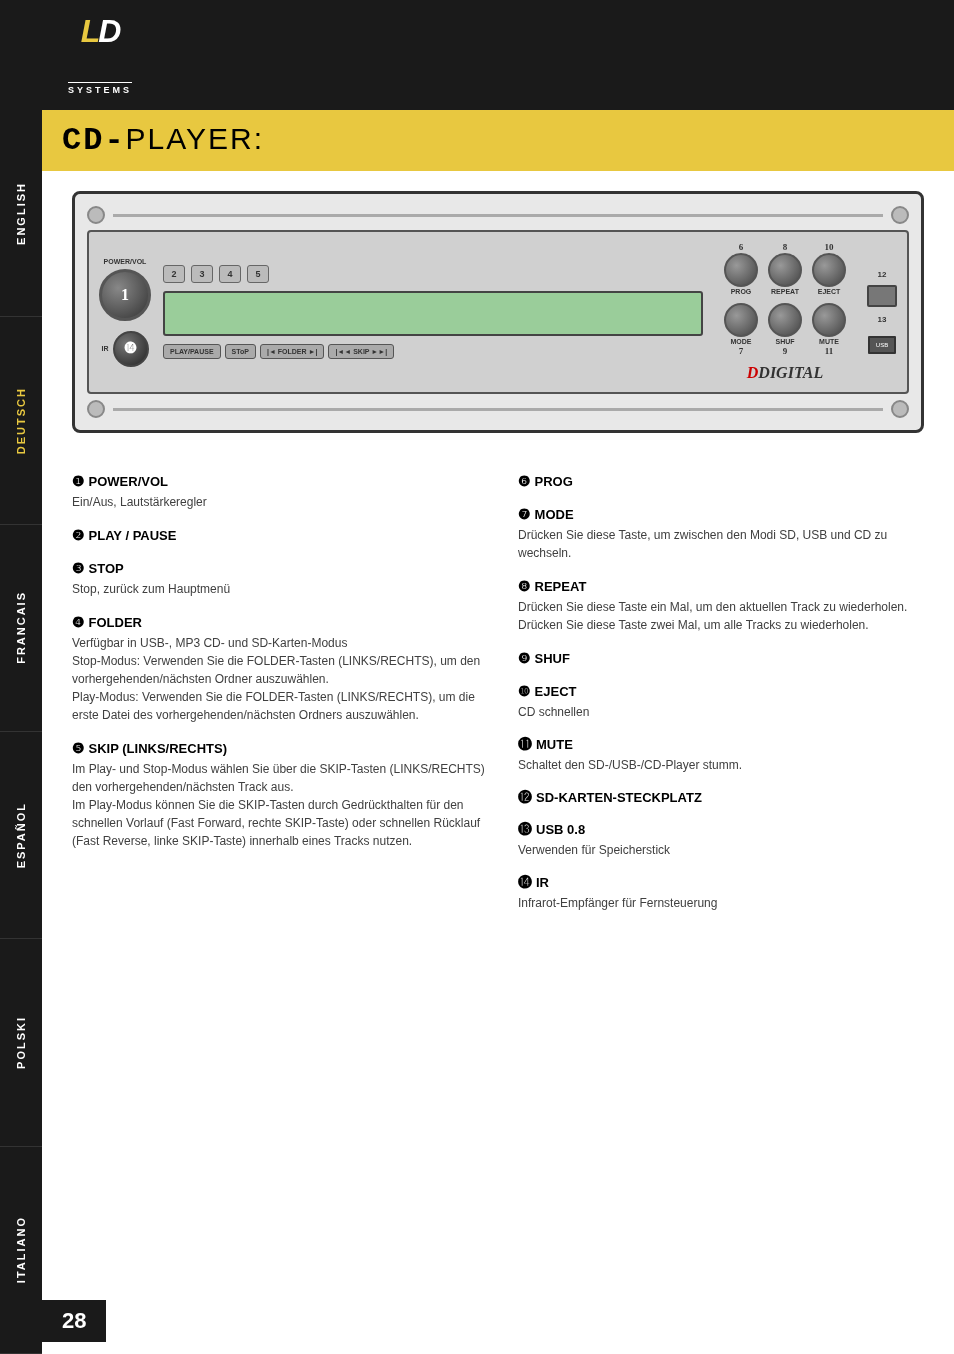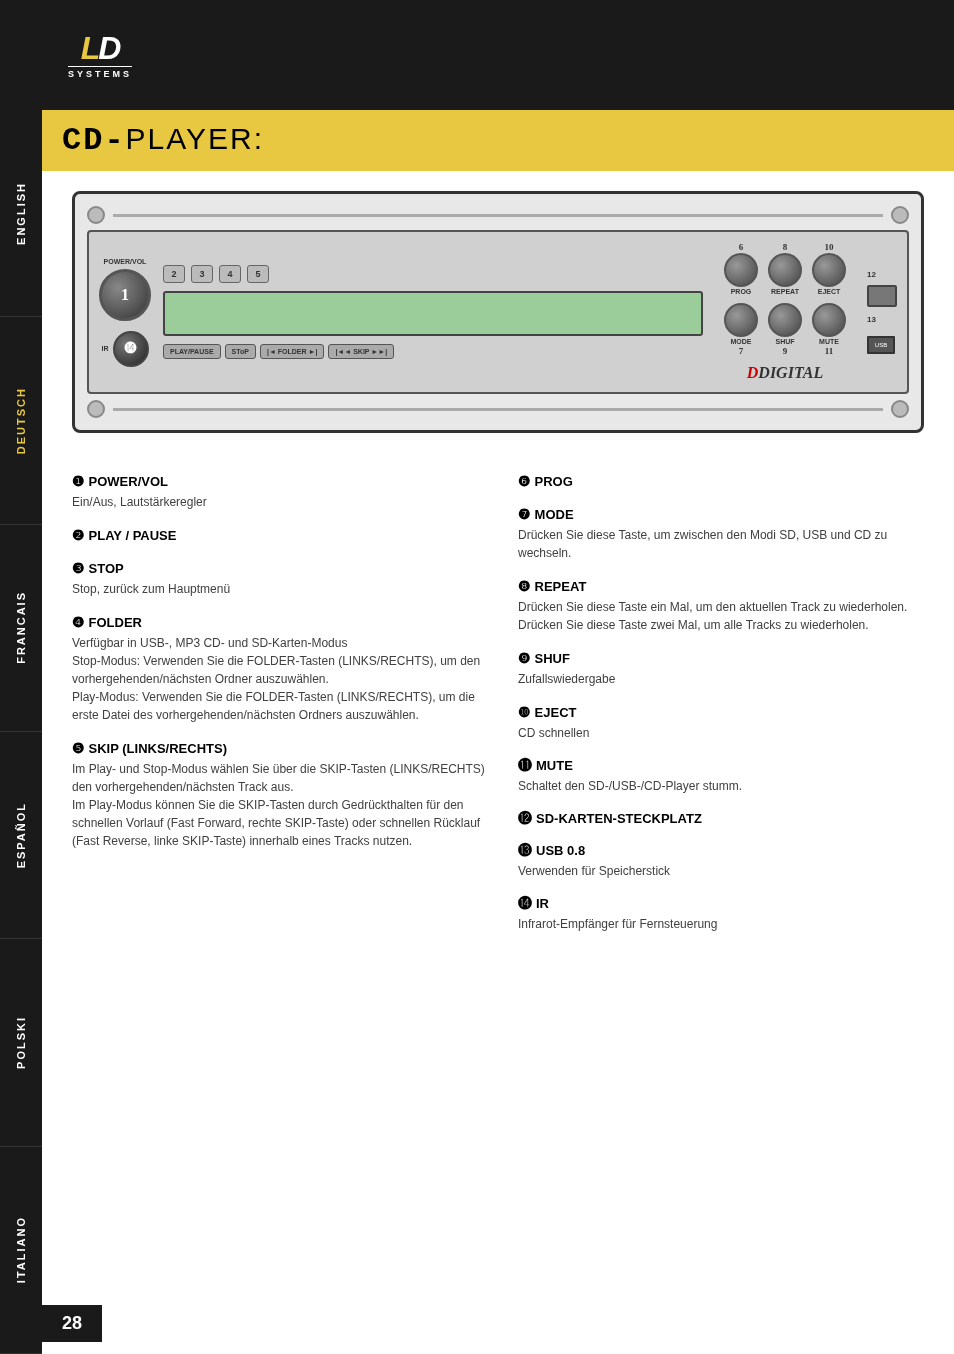--- a/index.html
+++ b/index.html
@@ -23,21 +23,21 @@
       padding-left: 60px;
     }
 
     
     .logo {
       width: 80px;
       height: 80px;
       display: flex;
       flex-direction: column;
       align-items: center;
-      justify-content: center;
+      justify-content: space-between;
     }
     .logo-ld {
       color: #fff;
       font-size: 32px;
       font-weight: 900;
       font-style: italic;
       line-height: 1;
       letter-spacing: -2px;
     }
     .logo-ld span { color: #e8c840; }
@@ -266,20 +266,21 @@
       font-style: italic;
       font-weight: bold;
       color: #333;
     }
 
     
     .slot-area {
       display: flex;
       flex-direction: column;
       gap: 4px;
+      align-items: center;
     }
     .sd-slot {
       width: 30px;
       height: 22px;
       background: #777;
       border: 2px solid #444;
       border-radius: 2px;
     }
     .usb-slot {
       width: 28px;
@@ -324,21 +325,21 @@
     }
 
     
     .page-number {
       position: absolute;
       bottom: 12px;
       left: 42px;
       padding: 8px 20px;
       background: #1a1a1a;
       color: #fff;
-      font-size: 18px;
+      font-size: 22px;
       font-weight: bold;
     }
 
     
     .corner-circle {
       width: 18px;
       height: 18px;
       border-radius: 50%;
       background: #bbb;
       border: 2px solid #888;
@@ -582,21 +583,20 @@
           Drücken Sie diese Taste ein Mal, um den aktuellen Track zu wiederholen.<br>
           Drücken Sie diese Taste zwei Mal, um alle Tracks zu wiederholen.
         </div>
       </div>
 
       <div class="item-block">
         <div class="item-title">
           <span class="item-num">❾</span>
           <strong>SHUF</strong>
         </div>
-        <div class="item-body">Zufallswiedergabe</div>
       </div>
 
       <div class="item-block">
         <div class="item-title">
           <span class="item-num">❿</span>
           <strong>EJECT</strong>
         </div>
         <div class="item-body">CD schnellen</div>
       </div>
 

